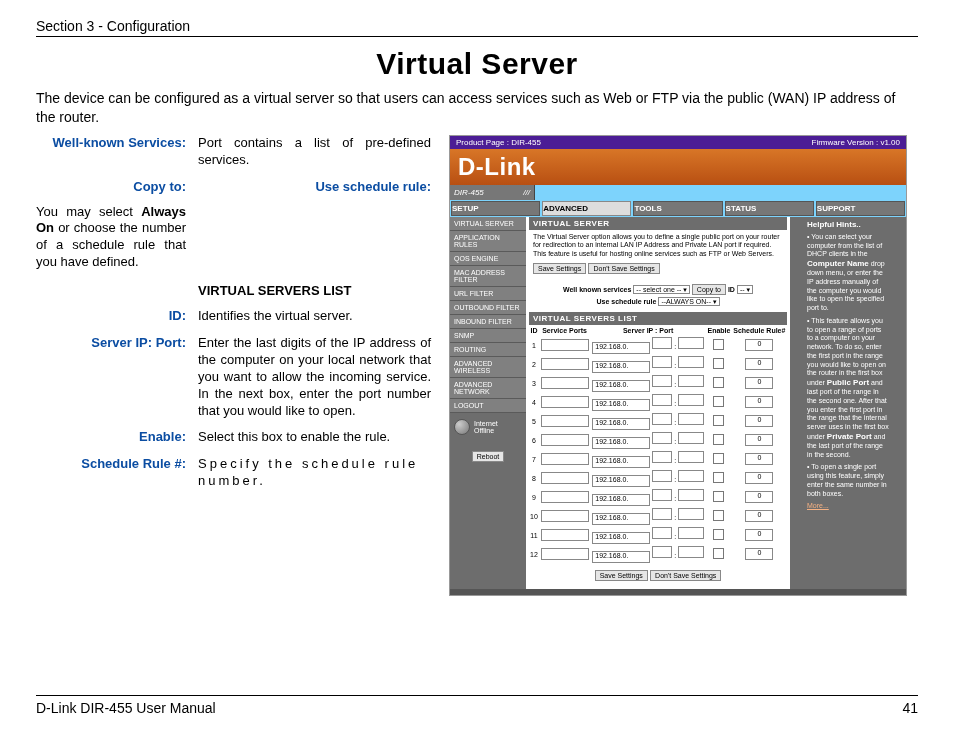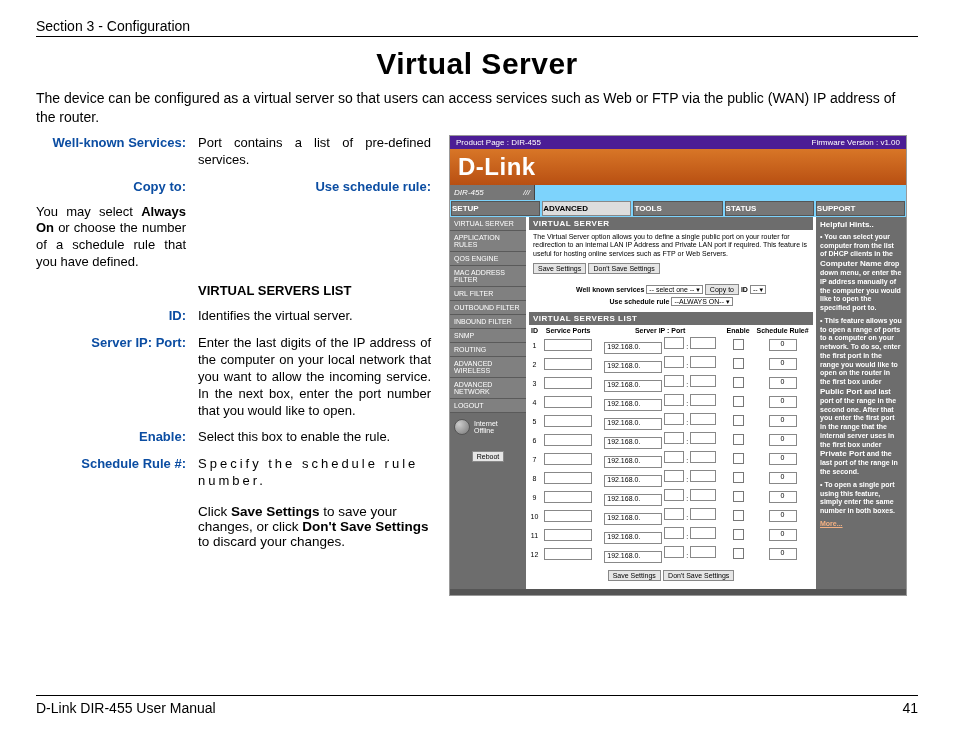--- a/index.html
+++ b/index.html
@@ -40,21 +40,21 @@
   .router .panelhead { background: #6d6d6d; color: #fff; font-size: 8px; font-weight: bold; padding: 2px 4px; letter-spacing: 0.5px; }
   .router .paneltxt { font-size: 7px; padding: 3px 4px; line-height: 1.2; }
   .router .btn { font-size: 7px; padding: 1px 4px; background: #e6e6e6; border: 1px solid #888; cursor: pointer; }
   .router .midcontrols { display: flex; flex-direction: column; align-items: center; gap: 3px; padding: 6px 0; font-size: 7px; }
   .router .sel { font-size: 7px; border: 1px solid #888; background: #fff; padding: 0 2px; }
   .router .inp { border: 1px solid #888; font-size: 7px; height: 10px; padding: 0 2px; background: #fff; }
   .router table.vs { width: 100%; border-collapse: collapse; font-size: 7px; }
   .router table.vs th { font-weight: bold; padding: 2px 1px; text-align: center; }
   .router table.vs td { padding: 1px; text-align: center; }
   .router table.vs td .chk { width: 9px; height: 9px; border: 1px solid #777; display: inline-block; background: #fff; }
-  .router .right { width: 82px; background: #6d6d6d; color: #fff; font-size: 7px; padding: 3px 4px; font-weight: bold; }
+  .router .right { width: 82px; background: #6d6d6d; color: #fff; font-size: 7px; padding: 3px 17px; }
   .router .right b { font-size: 8px; }
   .router .right .bullet { margin-top: 4px; line-height: 1.25; }
   .router .right .more { color: #f5b183; text-decoration: underline; margin-top: 4px; display: inline-block; }
   .router .bottombar { background: #555; height: 6px; }
   .btnrow { text-align: center; padding: 6px 0 2px; }
 </style>
 </head>
 <body>
 
 <div class="page">
@@ -75,21 +75,20 @@
           <div class="heading-mid">VIRTUAL SERVERS LIST</div>
           <div class="term">ID:</div>
           <div class="desc">Identifies the virtual server.</div>
           <div class="term">Server IP: Port:</div>
           <div class="desc">Enter the last digits of the IP address of the computer on your local network that you want to allow the incoming service. In the next box, enter the port number that you would like to open.</div>
           <div class="term">Enable:</div>
           <div class="desc">Select this box to enable the rule.</div>
           <div class="term">Schedule Rule #:</div>
           <div class="desc" style="letter-spacing: 3px; text-align: left;">Specify the schedule rule number.</div>
         </div>
-      <div class="footer-note" id="footer-note">Click <b>Save Settings</b> to save your changes, or click <b>Don't Save Settings</b> to discard your changes.</div>
     </div>
 
     <div class="router">
       <div class="topbar">
         <span>Product Page : DIR-455</span>
         <span>Firmware Version : v1.00</span>
       </div>
       <div class="brandbar">
         <span class="logo">D-Link</span>
       </div>

